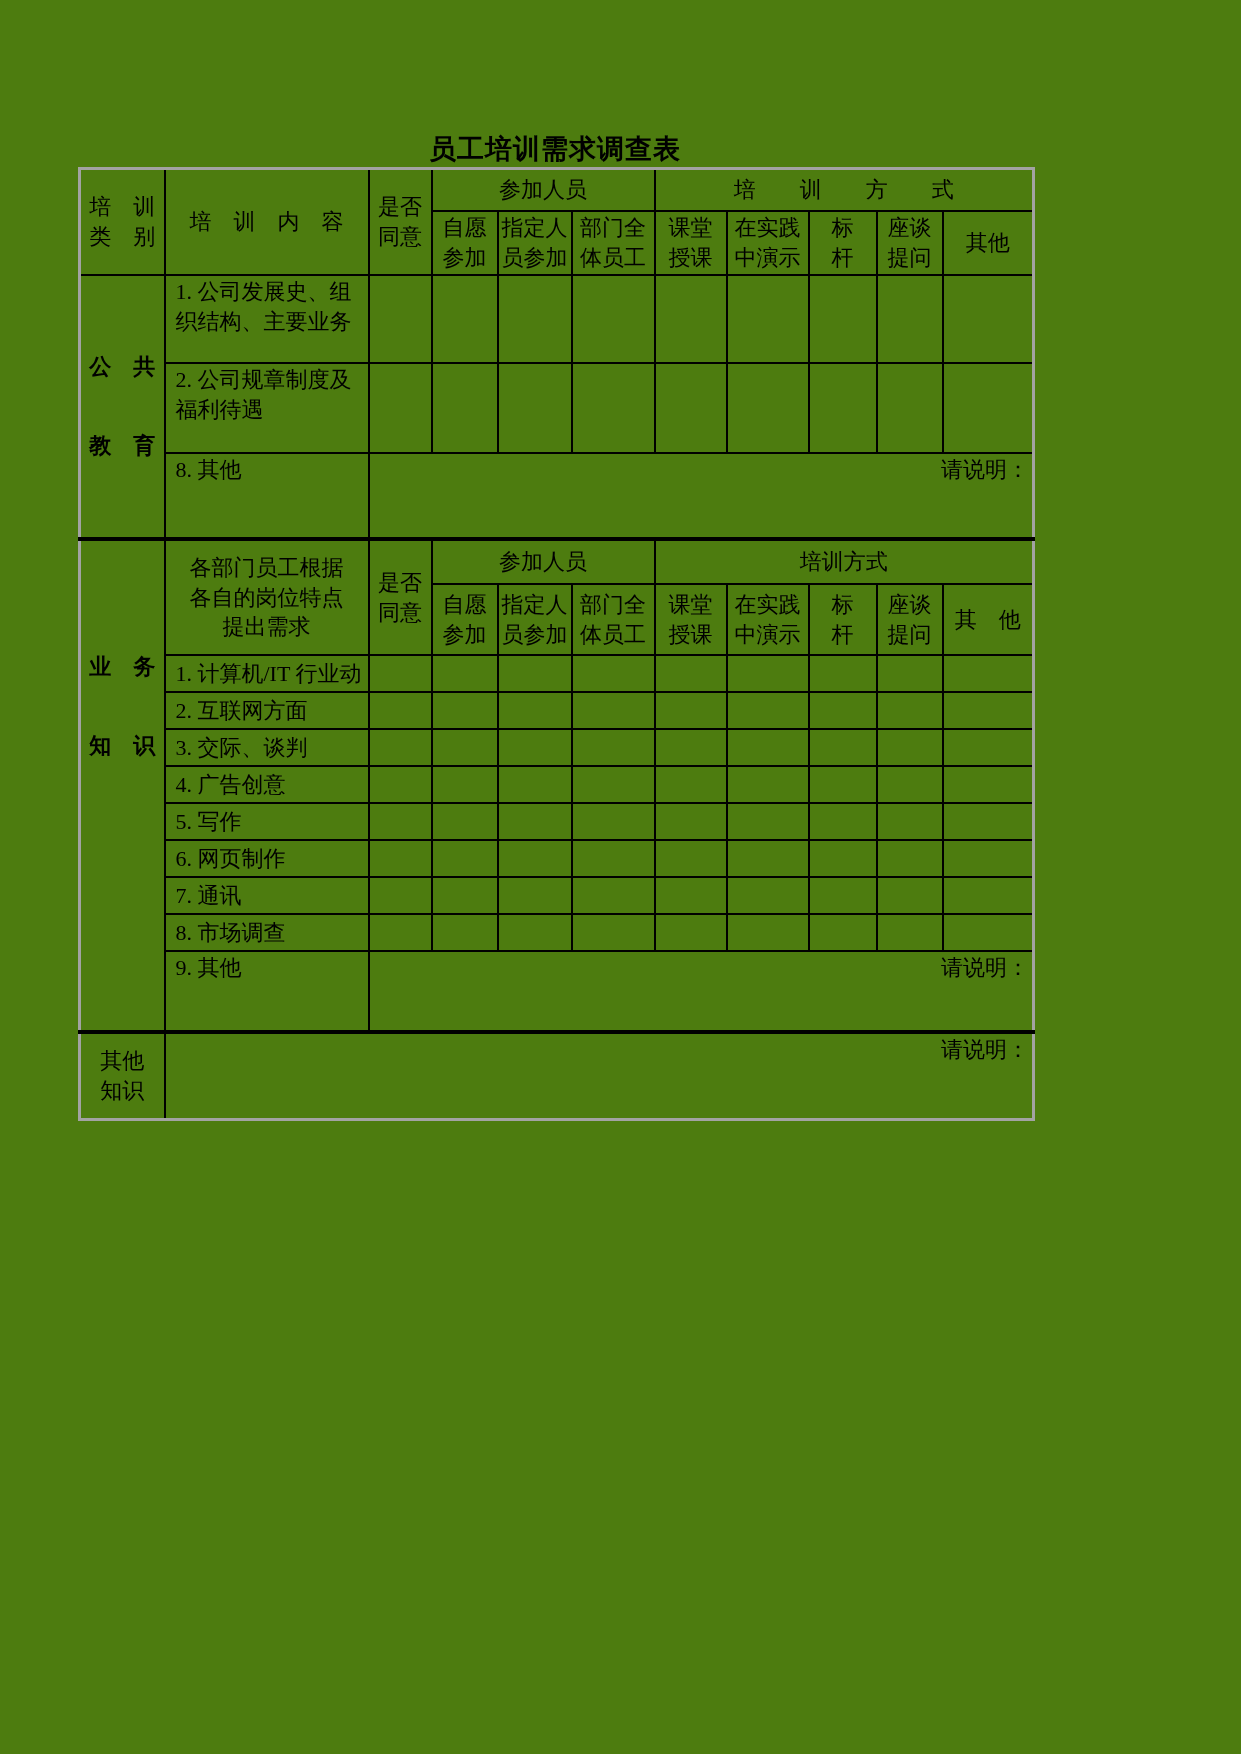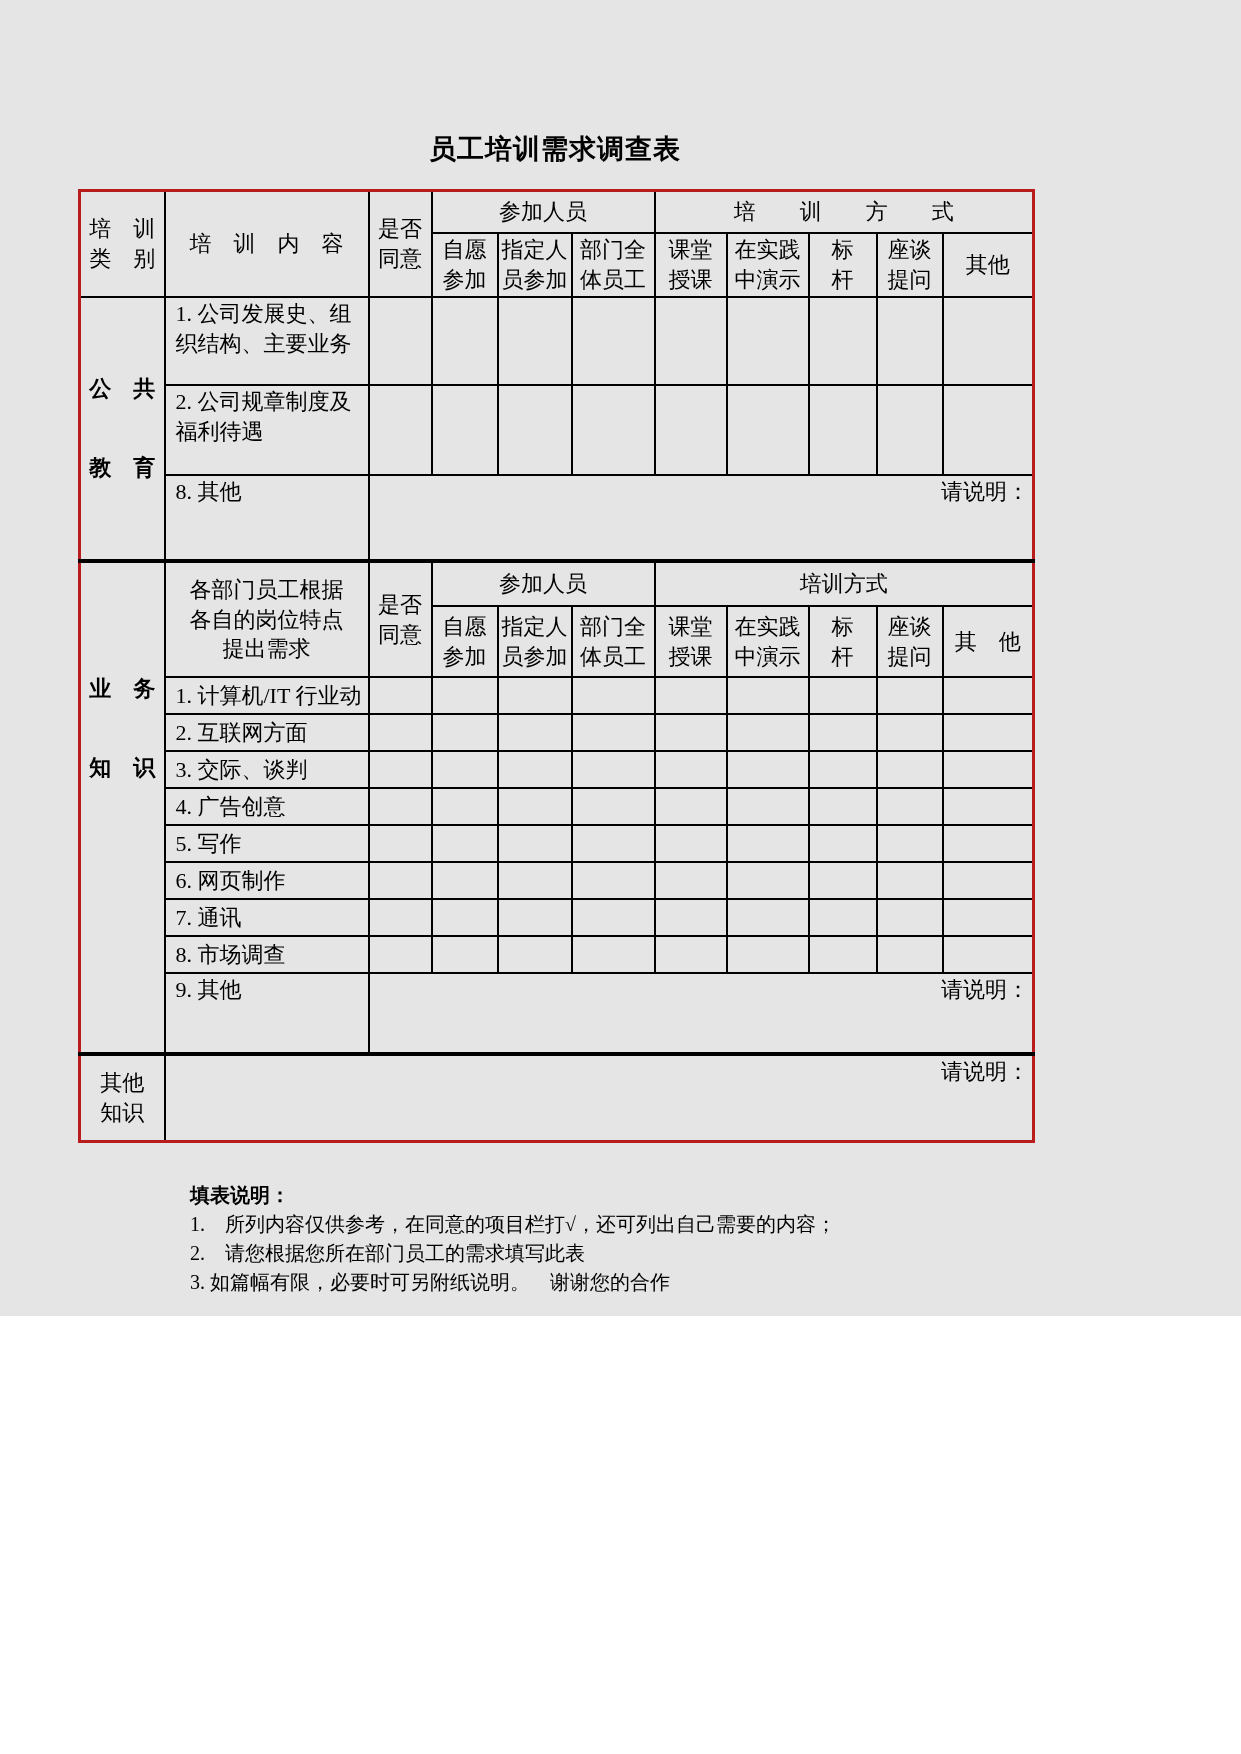--- a/index.html
+++ b/index.html
@@ -1,20 +1,20 @@
 <!DOCTYPE html>
 <html><head>
 <meta charset="utf-8">
 <style>
   html, body { margin: 0; padding: 0; background: #ffffff; }
   .page {
     position: relative;
     width: 1241px;
-    height: 1316px;
-    background: #e5e5e5;
+    height: 1754px;
+    background: #4d7c0f;
     color: #000000;
     font-family: "Liberation Serif", "DejaVu Serif", serif;
     overflow: hidden;
   }
   .content {
     position: absolute;
     left: 78px;
     top: 0;
     width: 954px;
   }
@@ -25,25 +25,24 @@
     font-weight: bold;
     letter-spacing: 1px;
   }
   .meta {
     margin-top: 26px;
     padding-left: 278px;
     font-size: 22px;
     white-space: pre;
   }
   table.form-table {
-    margin-top: 22px;
     width: 954px;
     border-collapse: collapse;
     table-layout: fixed;
-    border: 3px solid #b91c1c;
+    border: 3px solid #a3a3a3;
   }
   td {
     border: 2px solid #000;
     font-size: 22px;
     padding: 1px 3px;
     vertical-align: middle;
     overflow: hidden;
     line-height: 1.35;
   }
   .c { text-align: center; }
@@ -284,21 +283,15 @@
         </tr>
 
         <tr class="s3 sep">
           <td class="c pre body-cell">其他
 知识</td>
           <td class="note body-cell" colspan="10">请说明：</td>
         </tr>
       </tbody>
     </table>
 
-    <div class="notes">
-      <div class="notes-heading">填表说明：</div>
-      <div class="note-line">1.　所列内容仅供参考，在同意的项目栏打√，还可列出自己需要的内容；</div>
-      <div class="note-line">2.　请您根据您所在部门员工的需求填写此表</div>
-      <div class="note-line">3. 如篇幅有限，必要时可另附纸说明。　谢谢您的合作</div>
-    </div>
 
   </div>
 </div>
 
 </body></html>

